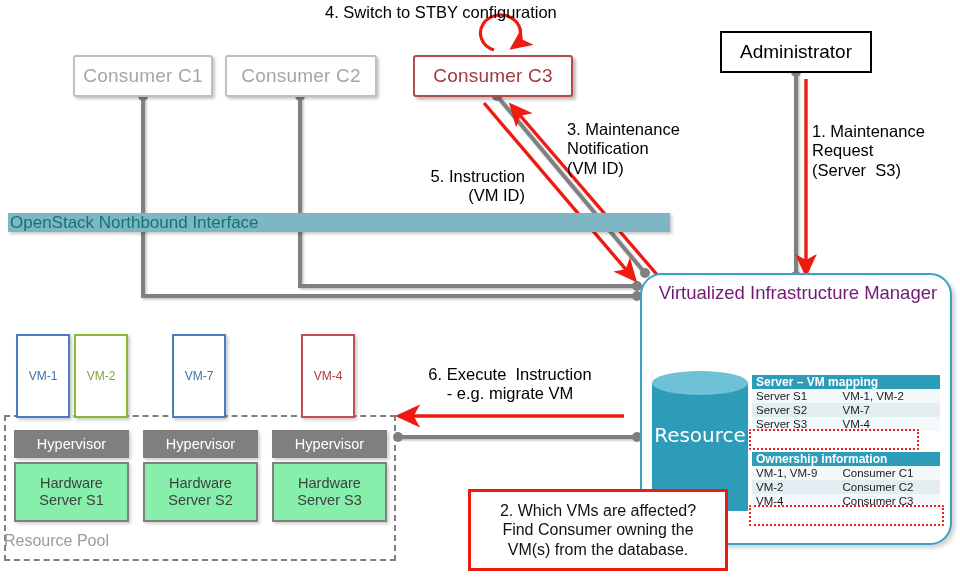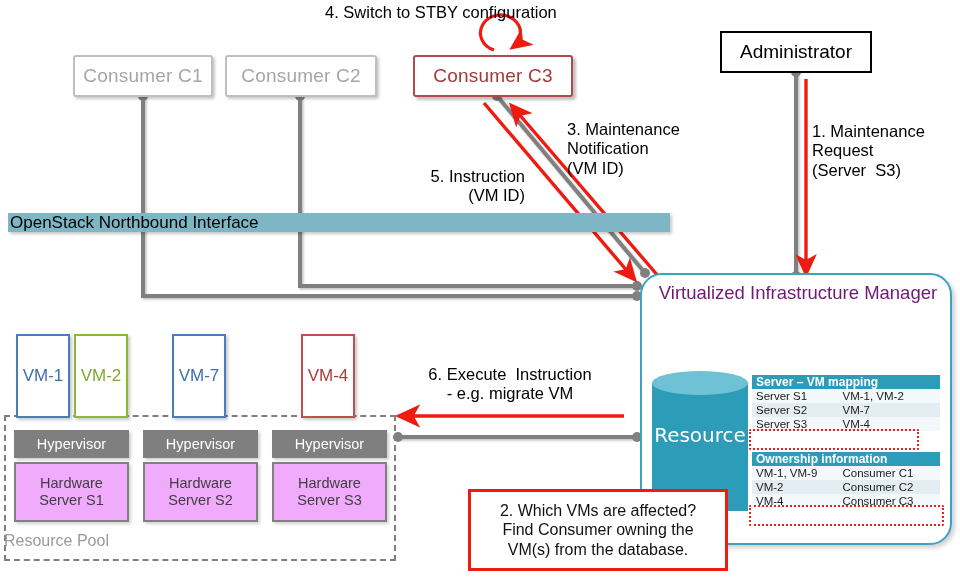--- a/index.html
+++ b/index.html
@@ -19,21 +19,21 @@
   .consumer.hl{border:2.5px solid #b24a4a;color:#a33a3a;box-shadow:3px 3px 3px rgba(0,0,0,.25);}
 
   .admin{
     background:#ffffff;border:2.5px solid #000000;
     display:flex;align-items:center;justify-content:center;
     color:#000;font-size:19px;
   }
 
   
   .nb-bar{background:#7fb6c6;box-shadow:2px 2px 3px rgba(0,0,0,.22);}
-  .nb-label{color:#000000;font-size:17px;white-space:nowrap;}
+  .nb-label{color:#0f766e;font-size:17px;white-space:nowrap;}
 
   
   .vim-box{
     border:2.5px solid #3ba3c0;border-radius:22px;background:#ffffff;
     box-shadow:3px 3px 4px rgba(0,0,0,.18);
   }
   .vim-title{color:#701a75;font-size:18.5px;text-align:center;line-height:1.3;}
 
   
   .cyl-body{background:#2d9cb8;}
@@ -44,27 +44,27 @@
   .rmap-table{border-collapse:collapse;width:100%;font-size:11.5px;}
   .rmap-table td{padding:1px 4px;color:#1a1a1a;}
   .rmap-head td{background:#2d9cb8;color:#fff;font-weight:bold;font-size:12px;padding:0 4px;}
   .r-odd td{background:#e4eef2;}
   .r-even td{background:#f3f8fa;}
   .col-a{width:46%;}
   .dotted-hl{position:absolute;border:2.5px dotted #e8201a;border-radius:2px;pointer-events:none;}
 
   
   .vm{background:#fff;border:2.5px solid #4a7ebb;display:flex;align-items:center;justify-content:center;
-      color:#3f6fad;font-size:17px;box-shadow:2px 2px 3px rgba(0,0,0,.22);}
+      color:#3f6fad;font-size:12px;box-shadow:2px 2px 3px rgba(0,0,0,.22);}
   .vm.green{border-color:#8cb836;color:#7fa933;}
   .vm.red{border-color:#c0504d;color:#b03a38;}
 
   .hyp{background:#7f7f7f;color:#ffffff;font-size:14.5px;display:flex;align-items:center;justify-content:center;
        box-shadow:2px 2px 3px rgba(0,0,0,.2);}
-  .hw{background:#f0abfc;border:2px solid #808080;color:#404040;font-size:14.5px;text-align:center;
+  .hw{background:#86efac;border:2px solid #808080;color:#404040;font-size:14.5px;text-align:center;
       display:flex;align-items:center;justify-content:center;line-height:1.18;box-shadow:2px 2px 3px rgba(0,0,0,.18);}
   .pool{border:2px dashed #7f7f7f;}
   .pool-label{color:#9a9a9a;font-size:16px;}
 
   
   .ann{color:#000;font-size:16.5px;line-height:1.18;white-space:pre;}
   .ann.c{text-align:center;}
   .ann.r{text-align:right;}
 
   

